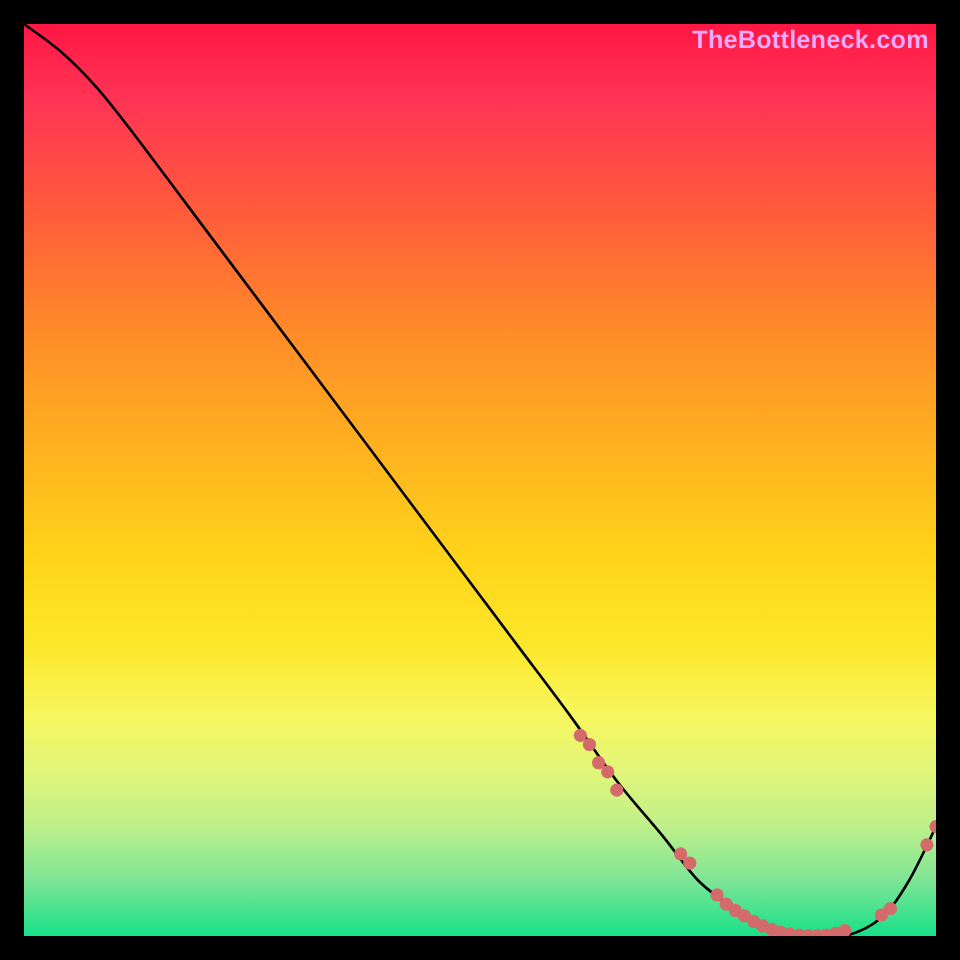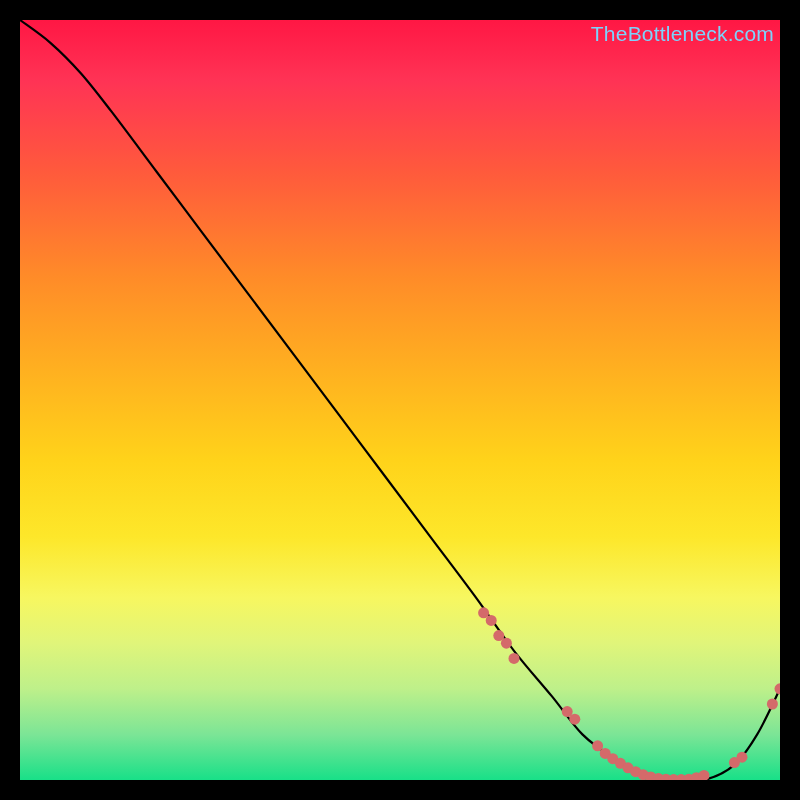--- a/index.html
+++ b/index.html
@@ -31,23 +31,23 @@
       #e0f57a 82%,
       #bef08a 88%,
       #7ce596 94%,
       #18e088 100%
     );
   }
   .watermark {
     position: absolute;
     top: 2px;
     right: 6px;
-    color: #7dd3fc;
+    color: #f0abfc;
     font-size: 21px;
-    font-weight: 400;
+    font-weight: 700;
     letter-spacing: 0.2px;
     z-index: 3;
   }
   svg.plot {
     position: absolute;
     left: 0;
     top: 0;
     width: 760px;
     height: 760px;
     z-index: 2;

